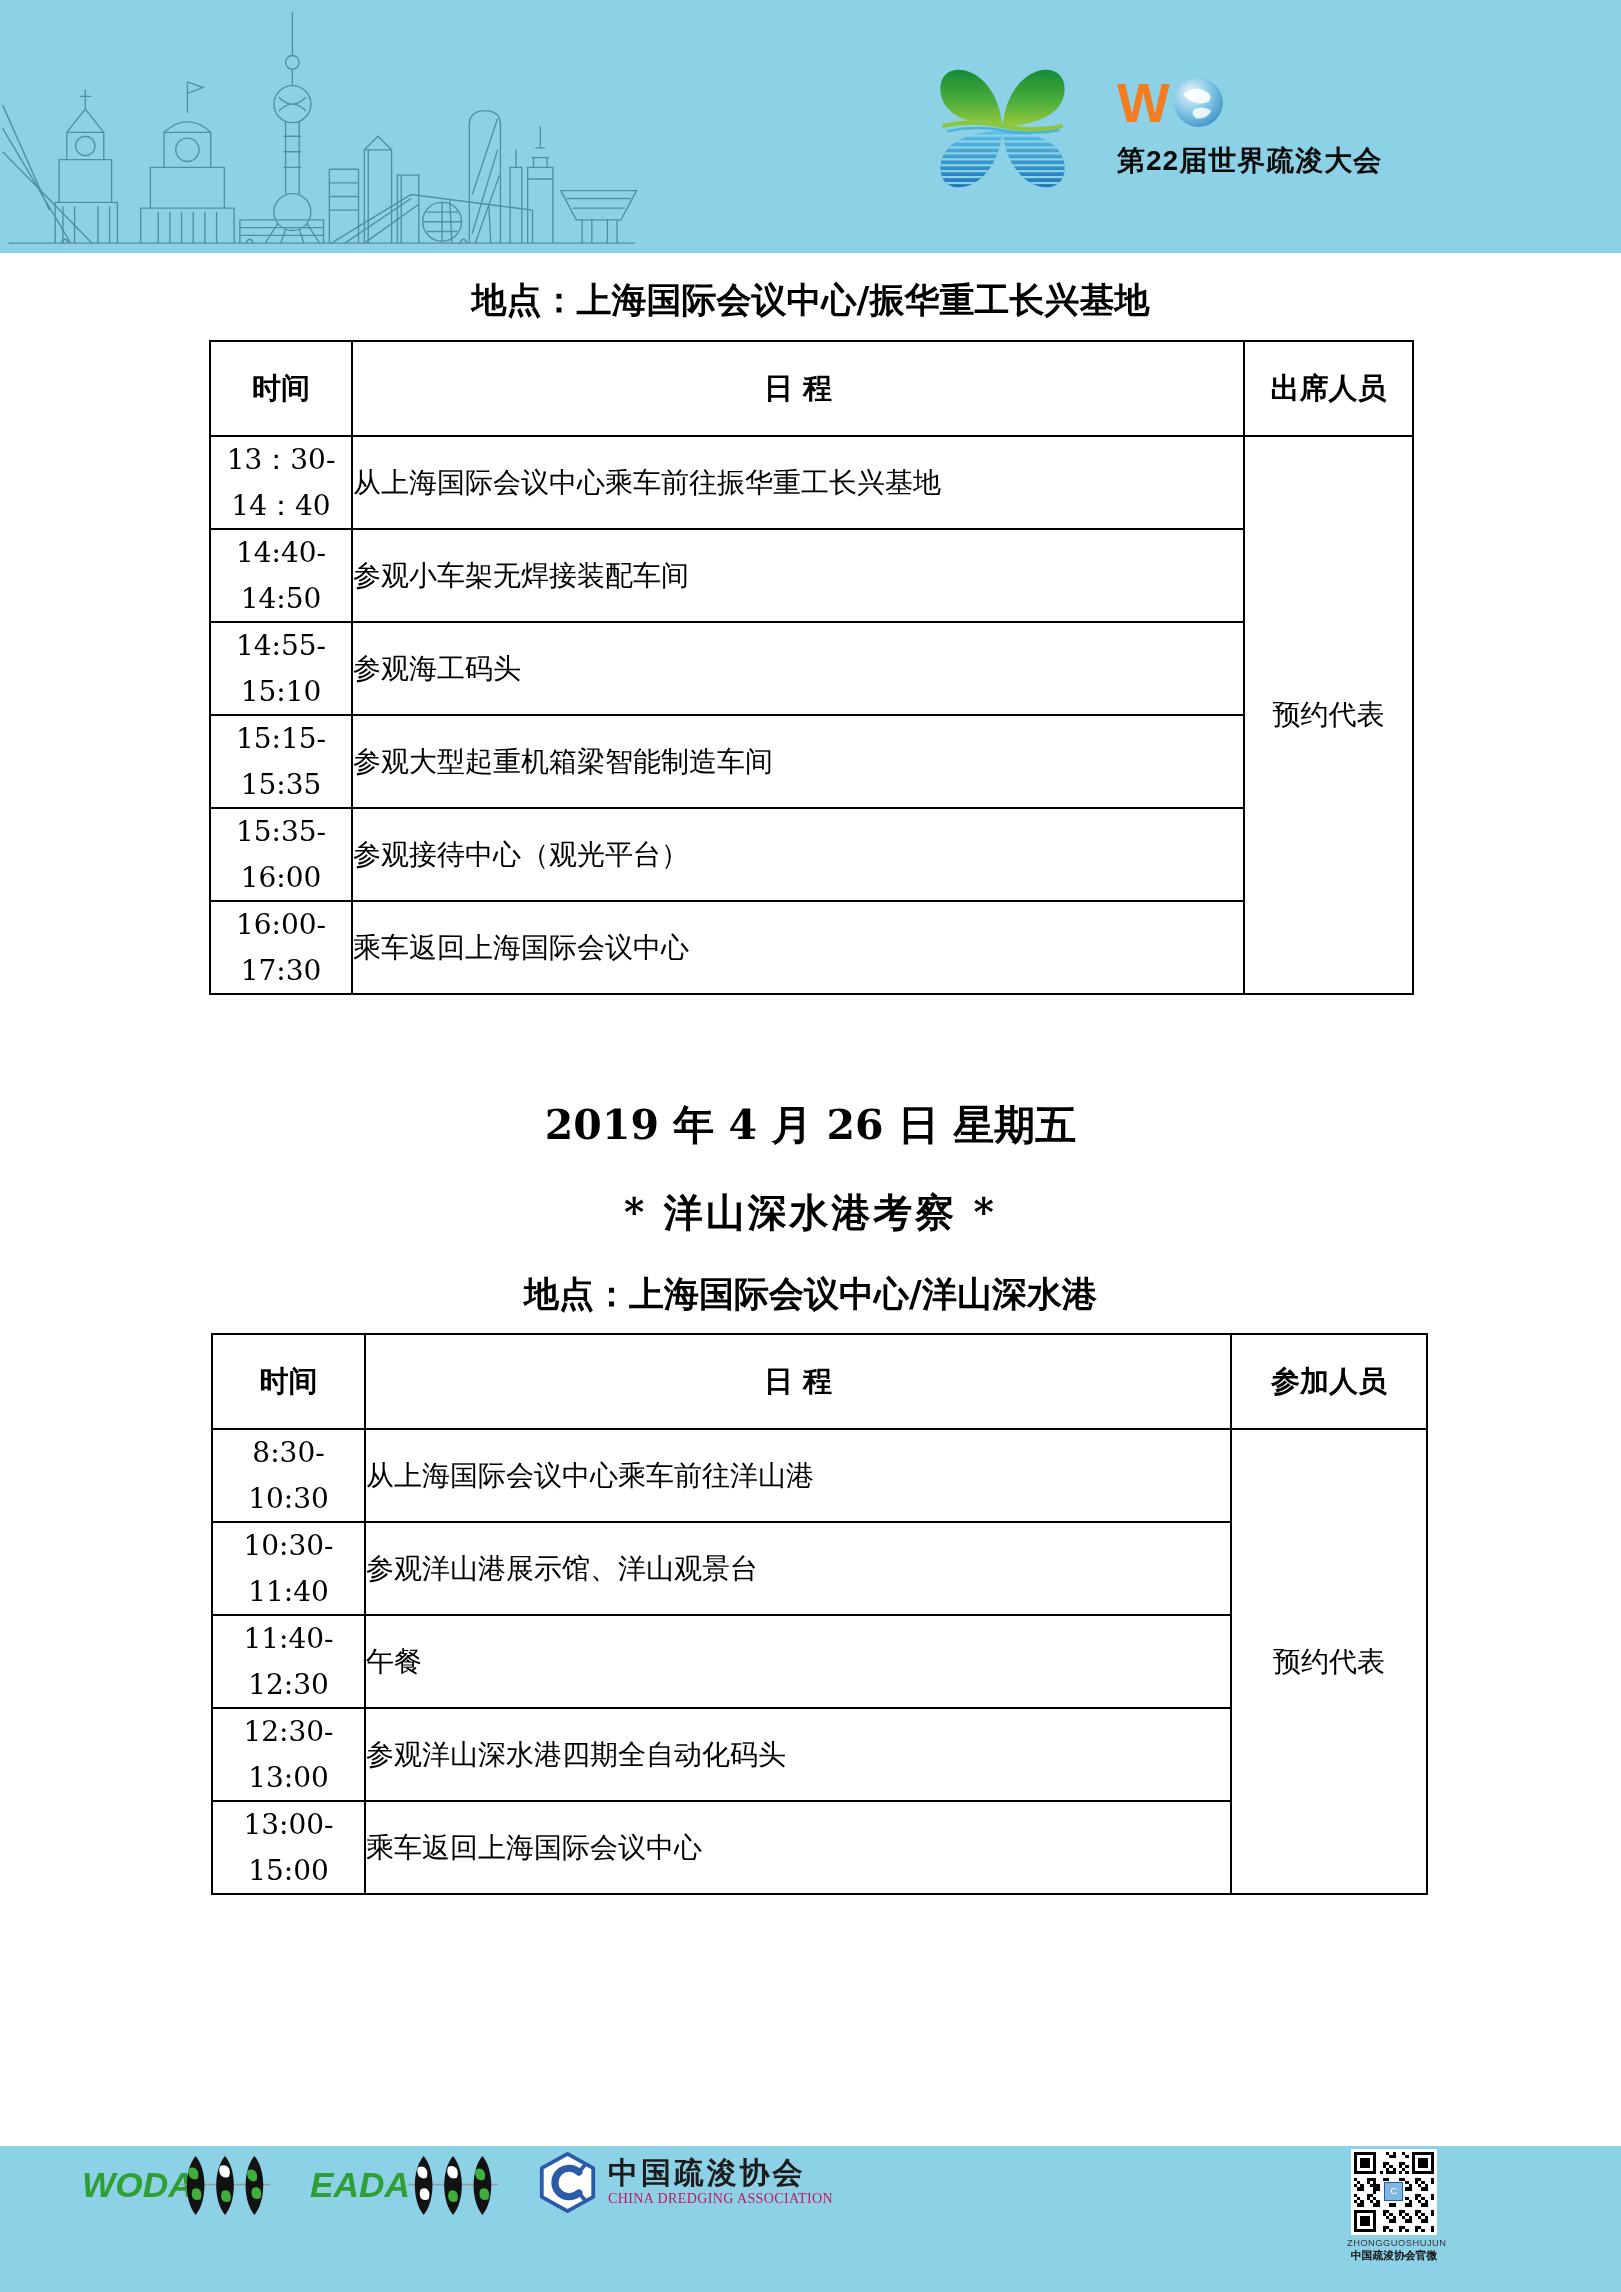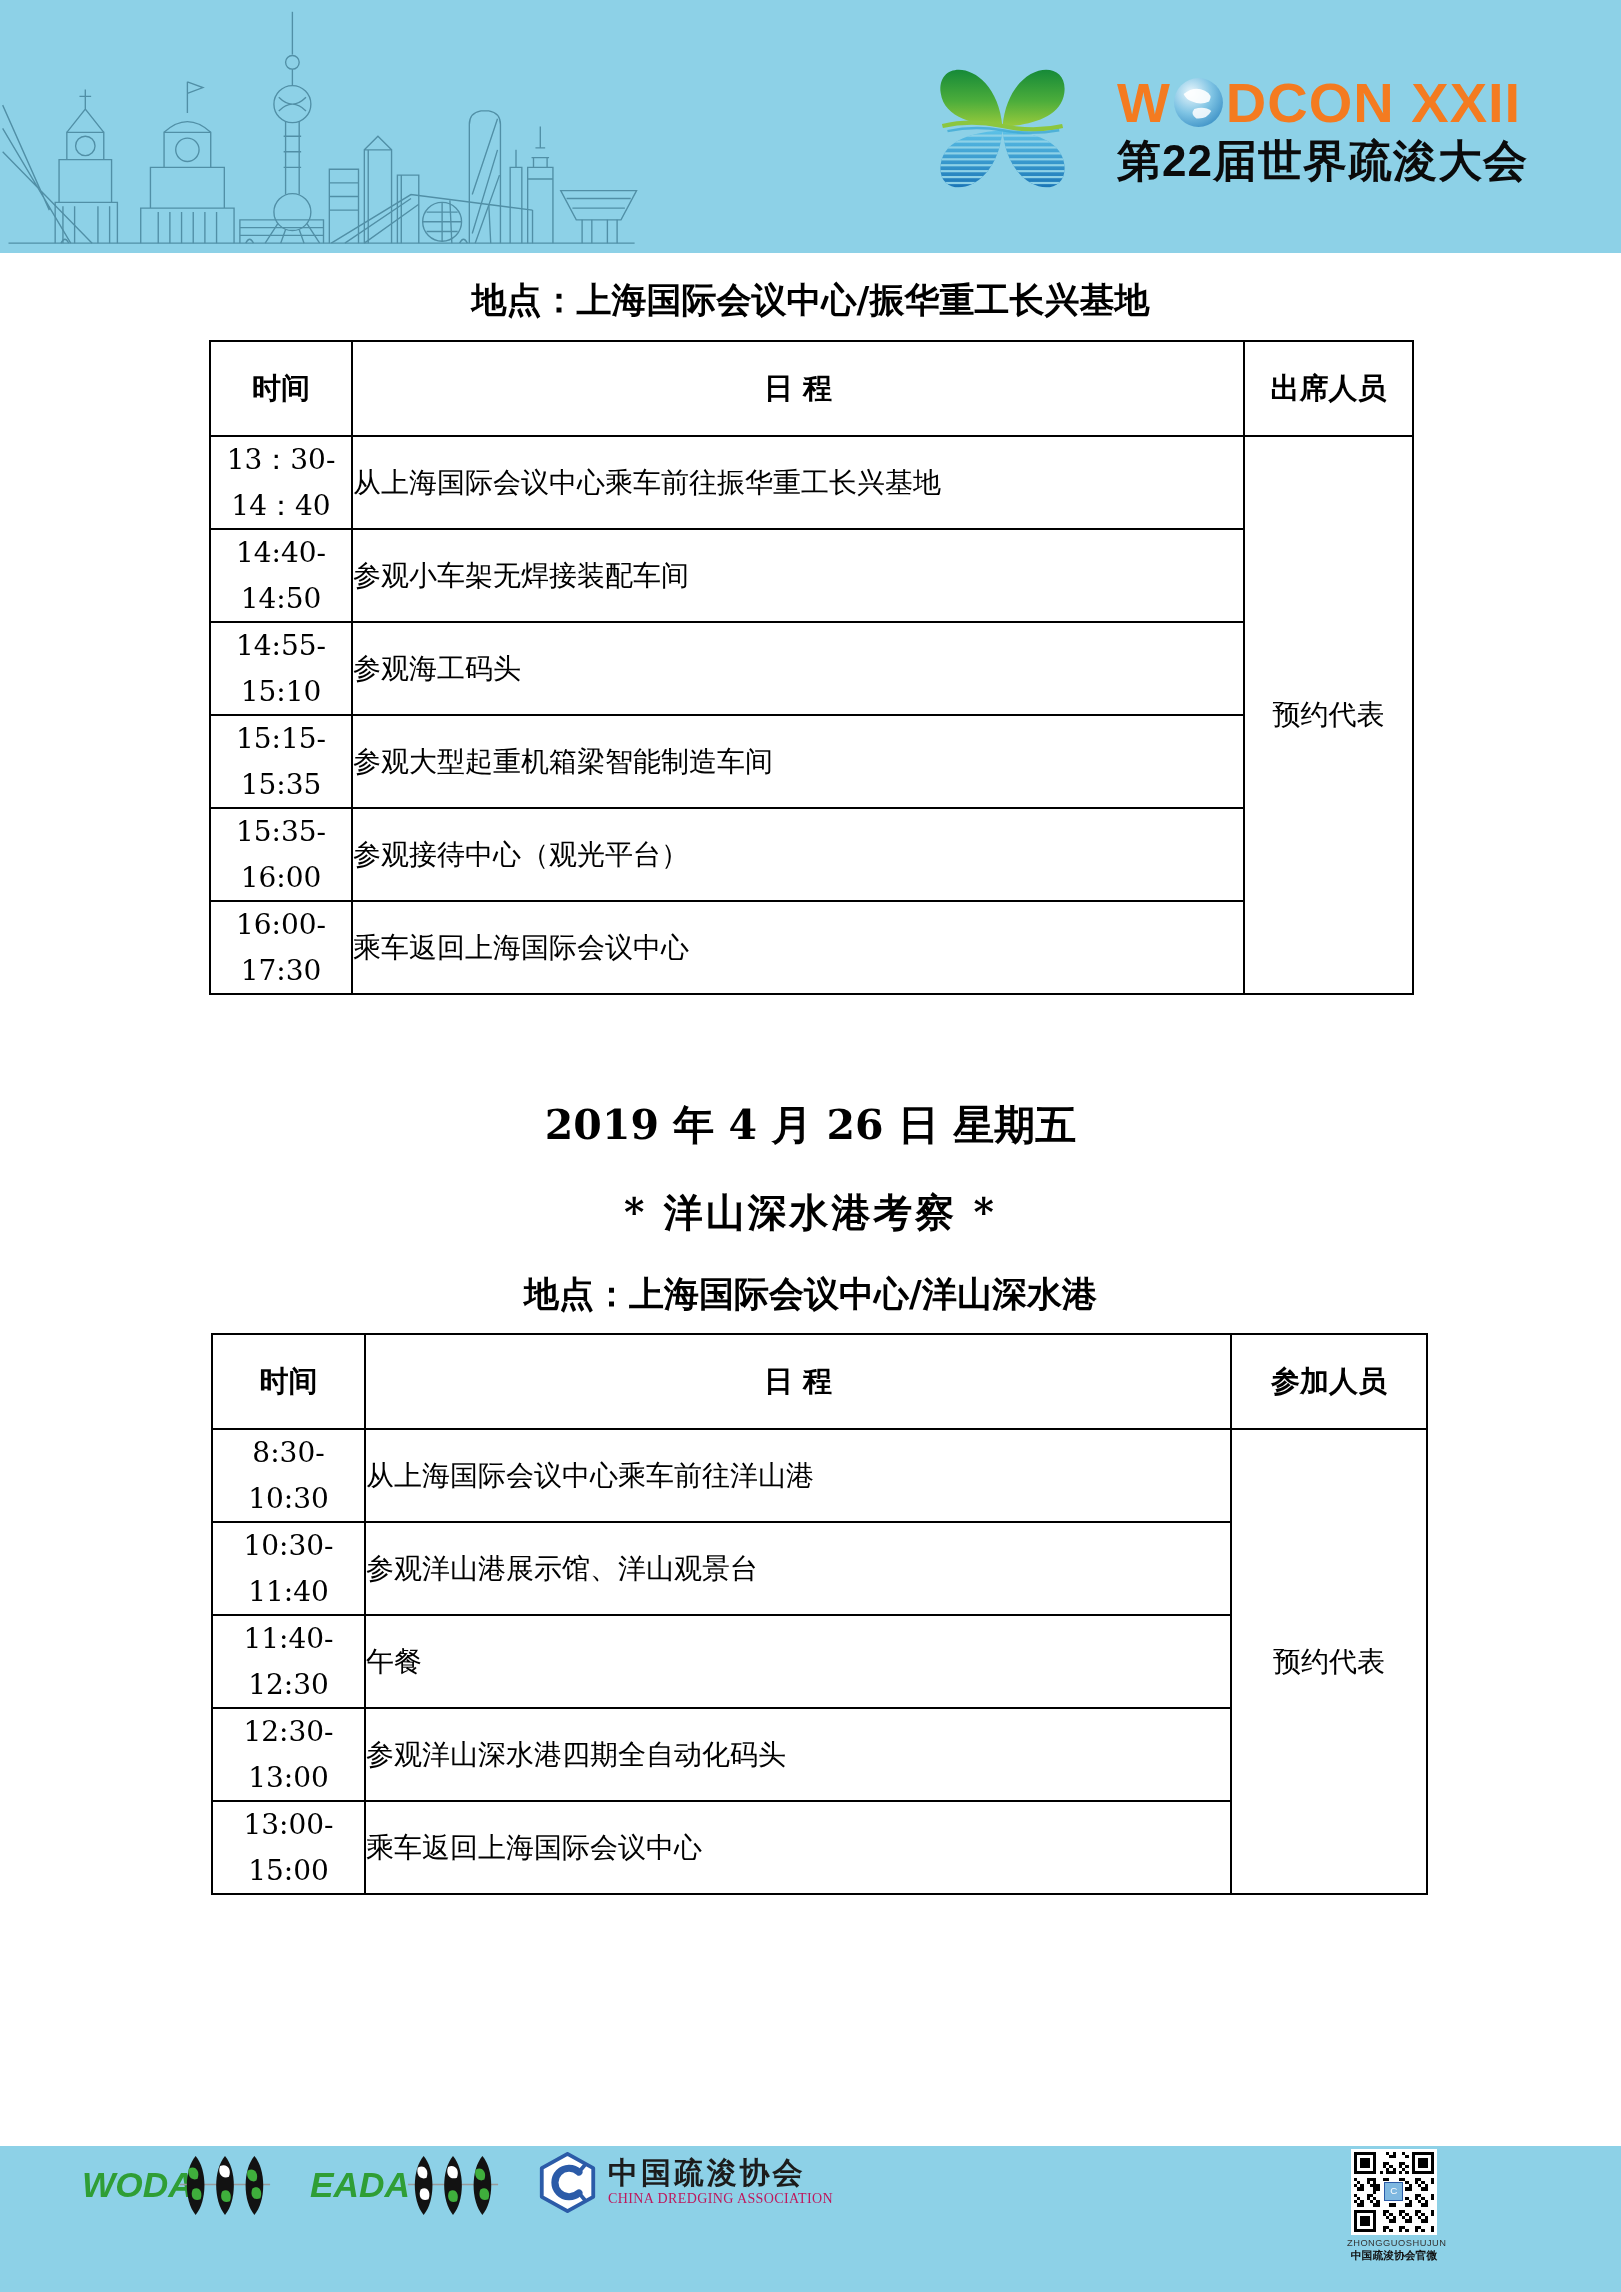--- a/index.html
+++ b/index.html
@@ -9,21 +9,21 @@
   
   .band{position:absolute;left:0;width:100%;background:#8DD1E7;}
   .header-band{top:0;height:253px;}
   .skyline{position:absolute;left:0;bottom:3.9px;width:647px;height:245px;}
   .butterfly{position:absolute;left:929px;top:49px;width:147px;height:149px;}
   .logo-text{position:absolute;left:1117px;top:74px;}
   .wodcon-line{display:flex;align-items:center;font-family:"Liberation Sans",sans-serif;
       font-weight:bold;font-size:56px;color:#F47B20;letter-spacing:1px;line-height:57px;}
   .wodcon-line .globe{margin:0 2px;}
   .cn-line{margin-top:5.9px;font-family:"Liberation Sans",sans-serif;font-weight:bold;
-      font-size:44px;color:#0b0b0b;letter-spacing:1px;line-height:47px;}
+      font-size:28px;color:#0b0b0b;letter-spacing:1px;line-height:47px;}
 
   
   .center-h{position:absolute;left:0;width:100%;text-align:center;font-weight:bold;}
   .loc1{top:277px;font-size:35px;}
   .date-h{top:1098px;font-size:41px;}
   .sub-h{top:1186px;font-size:39px;letter-spacing:2.9px;}
   .loc2{top:1271px;font-size:35px;}
 
   
   table.sched{position:absolute;border-collapse:collapse;table-layout:fixed;
@@ -149,21 +149,20 @@
             <radialGradient id="gGlobe" cx="0.35" cy="0.3" r="0.95">
               <stop offset="0" stop-color="#EAF6FC"></stop>
                 <stop offset="0.45" stop-color="#7FC4E4"></stop>
                 <stop offset="1" stop-color="#1E7AB8"></stop>
             </radialGradient>
           </defs>
           <circle cx="24" cy="24" r="23" fill="url(#gGlobe)"></circle>
           <path d="M10 16 Q20 8 30 13 Q38 17 34 23 Q26 27 18 23 Q12 21 10 16 Z" fill="#fff" opacity="0.9"></path>
           <path d="M20 30 Q30 27 36 32 Q32 40 22 39 Q16 35 20 30 Z" fill="#fff" opacity="0.85"></path>
         </svg>
-        <span>DCON XXII</span>
       </div>
       <div class="cn-line">第22届世界疏浚大会</div>
     </div>
   </div>
 
   <div class="center-h loc1">地点：上海国际会议中心/振华重工长兴基地</div>
 
   <table class="sched" style="left:209px;top:340px;width:1203px;">
     <colgroup>
         <col style="width:142px">

